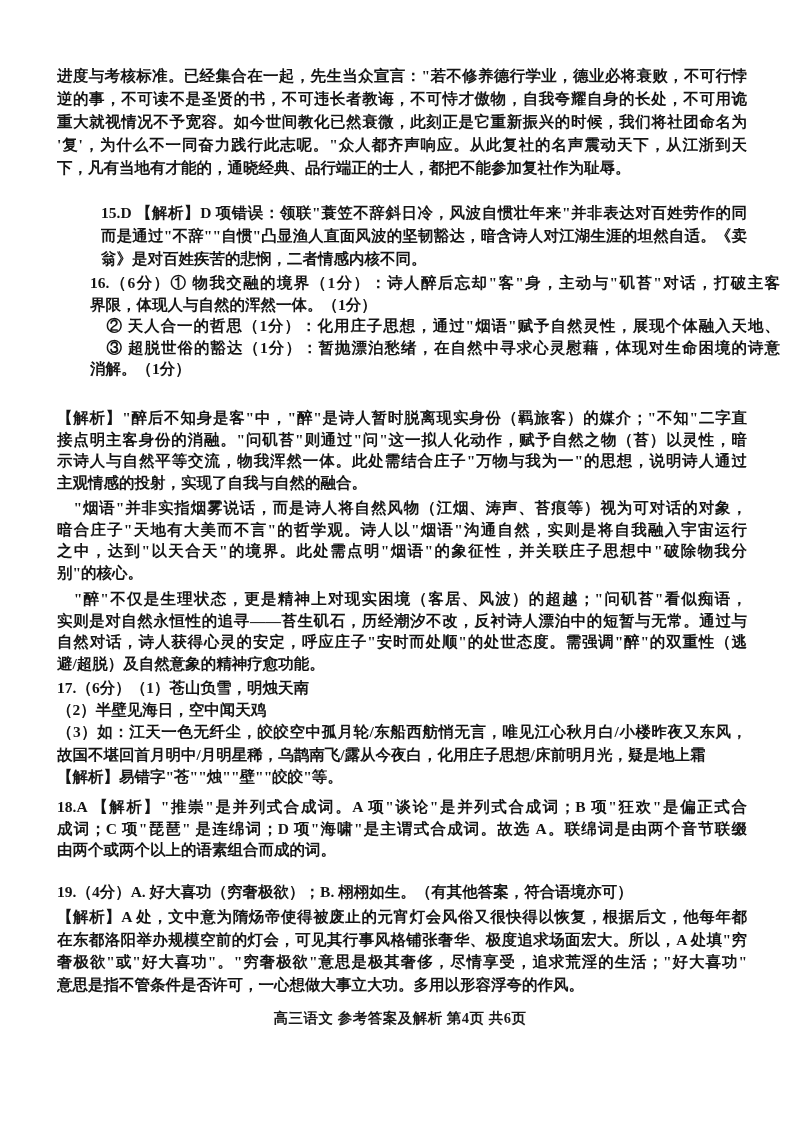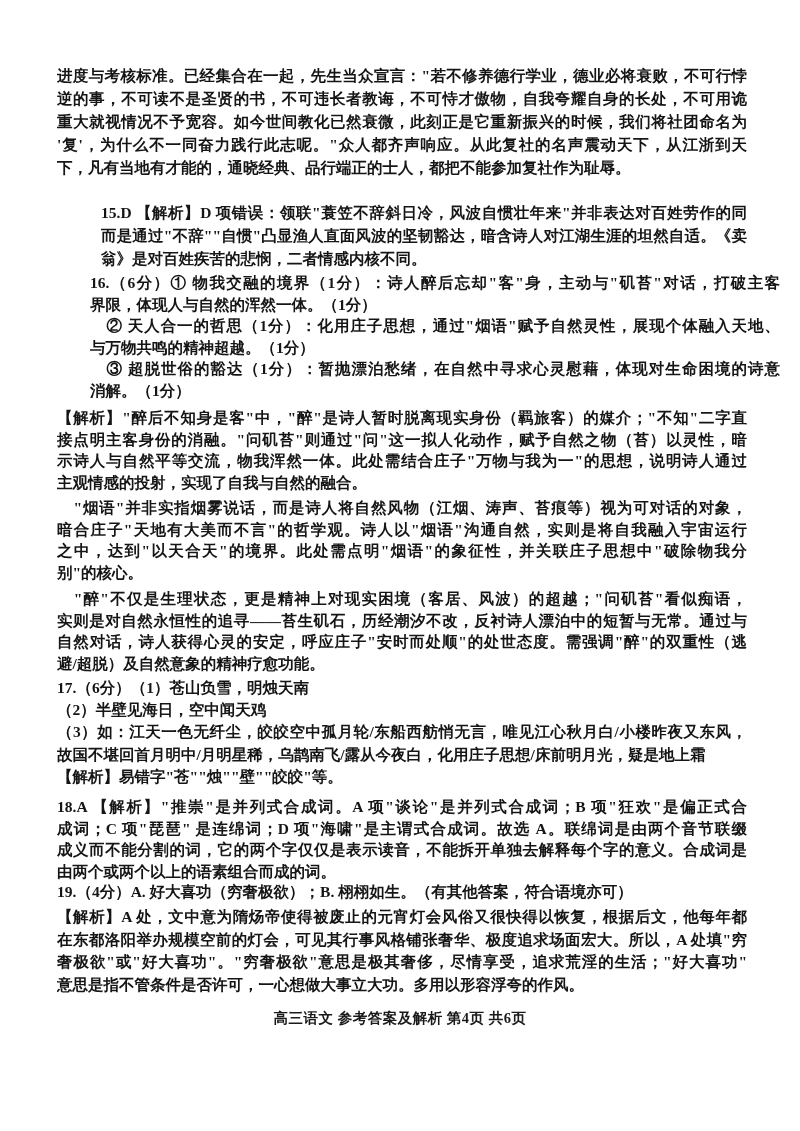--- a/index.html
+++ b/index.html
@@ -56,21 +56,20 @@
       </div>
       <div class="block block-1">
         <div class="line fill">15.D 【解析】D 项错误：领联"蓑笠不辞斜日冷，风波自惯壮年来"并非表达对百姓劳作的同情，</div>
         <div class="line fill">而是通过"不辞""自惯"凸显渔人直面风波的坚韧豁达，暗含诗人对江湖生涯的坦然自适。《卖炭</div>
         <div class="line short">翁》是对百姓疾苦的悲悯，二者情感内核不同。</div>
       </div>
       <div class="block block-2">
         <div class="line fill">16.（6分）① 物我交融的境界（1分）：诗人醉后忘却"客"身，主动与"矶苔"对话，打破主客</div>
         <div class="line short">界限，体现人与自然的浑然一体。（1分）</div>
         <div class="line fill">　② 天人合一的哲思（1分）：化用庄子思想，通过"烟语"赋予自然灵性，展现个体融入天地、</div>
-        <div class="line short">与万物共鸣的精神超越。（1分）</div>
         <div class="line fill">　③ 超脱世俗的豁达（1分）：暂抛漂泊愁绪，在自然中寻求心灵慰藉，体现对生命困境的诗意</div>
         <div class="line short">消解。（1分）</div>
       </div>
       <div class="block block-3">
         <div class="line fill">【解析】"醉后不知身是客"中，"醉"是诗人暂时脱离现实身份（羁旅客）的媒介；"不知"二字直</div>
         <div class="line fill">接点明主客身份的消融。"问矶苔"则通过"问"这一拟人化动作，赋予自然之物（苔）以灵性，暗</div>
         <div class="line fill">示诗人与自然平等交流，物我浑然一体。此处需结合庄子"万物与我为一"的思想，说明诗人通过</div>
         <div class="line short">主观情感的投射，实现了自我与自然的融合。</div>
       </div>
       <div class="block block-4">
@@ -88,21 +87,20 @@
       <div class="block block-6">
         <div class="line short">17.（6分）（1）苍山负雪，明烛天南</div>
         <div class="line short">（2）半壁见海日，空中闻天鸡</div>
         <div class="line fill">（3）如：江天一色无纤尘，皎皎空中孤月轮/东船西舫悄无言，唯见江心秋月白/小楼昨夜又东风，</div>
         <div class="line short">故国不堪回首月明中/月明星稀，乌鹊南飞/露从今夜白，化用庄子思想/床前明月光，疑是地上霜</div>
         <div class="line short">【解析】易错字"苍""烛""壁""皎皎"等。</div>
       </div>
       <div class="block block-7">
         <div class="line fill">18.A 【解析】"推崇"是并列式合成词。A 项"谈论"是并列式合成词；B 项"狂欢"是偏正式合</div>
         <div class="line fill">成词；C 项"琵琶" 是连绵词；D 项"海啸"是主谓式合成词。故选 A。联绵词是由两个音节联缀</div>
-        <div class="line fill">成义而不能分割的词，它的两个字仅仅是表示读音，不能拆开单独去解释每个字的意义。合成词是</div>
         <div class="line short">由两个或两个以上的语素组合而成的词。</div>
       </div>
       <div class="block block-8">
         <div class="line short">19.（4分）A. 好大喜功（穷奢极欲）；B. 栩栩如生。（有其他答案，符合语境亦可）</div>
       </div>
       <div class="block block-9">
         <div class="line fill">【解析】A 处，文中意为隋炀帝使得被废止的元宵灯会风俗又很快得以恢复，根据后文，他每年都</div>
         <div class="line fill">在东都洛阳举办规模空前的灯会，可见其行事风格铺张奢华、极度追求场面宏大。所以，A 处填"穷</div>
         <div class="line fill">奢极欲"或"好大喜功"。"穷奢极欲"意思是极其奢侈，尽情享受，追求荒淫的生活；"好大喜功"</div>
         <div class="line short">意思是指不管条件是否许可，一心想做大事立大功。多用以形容浮夸的作风。</div>

